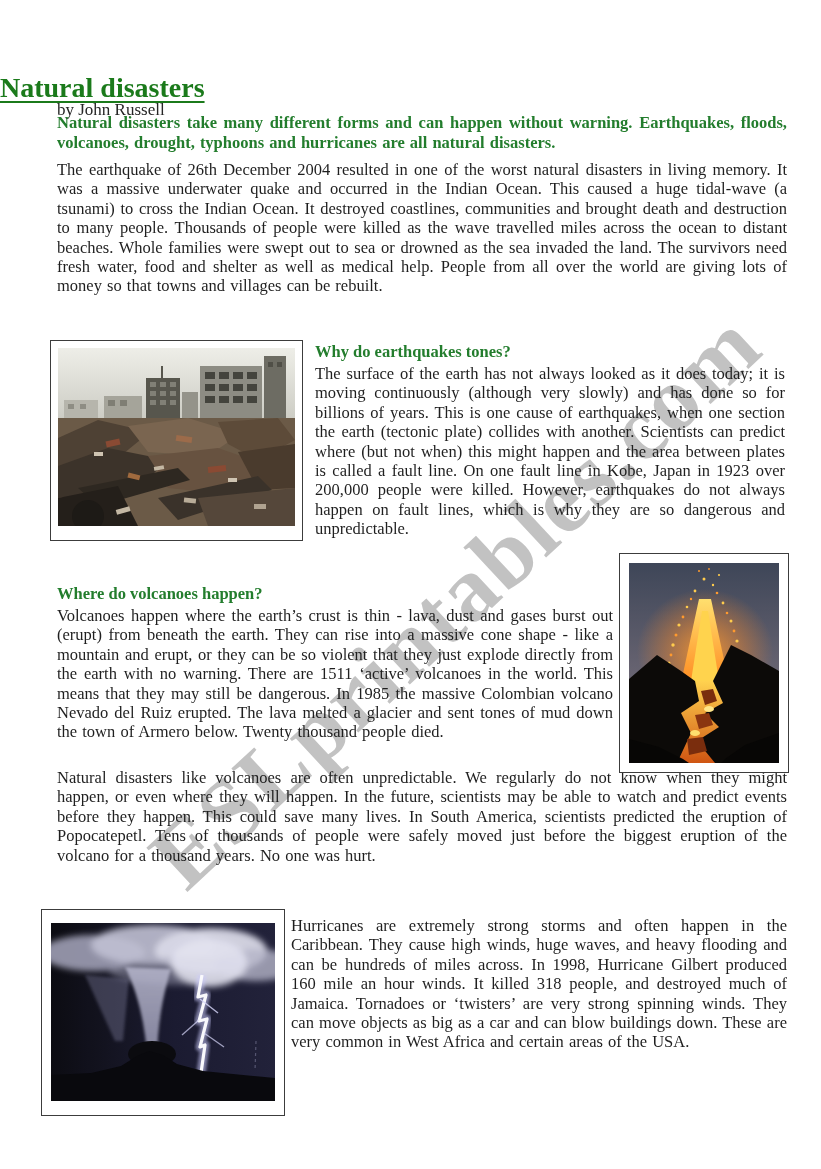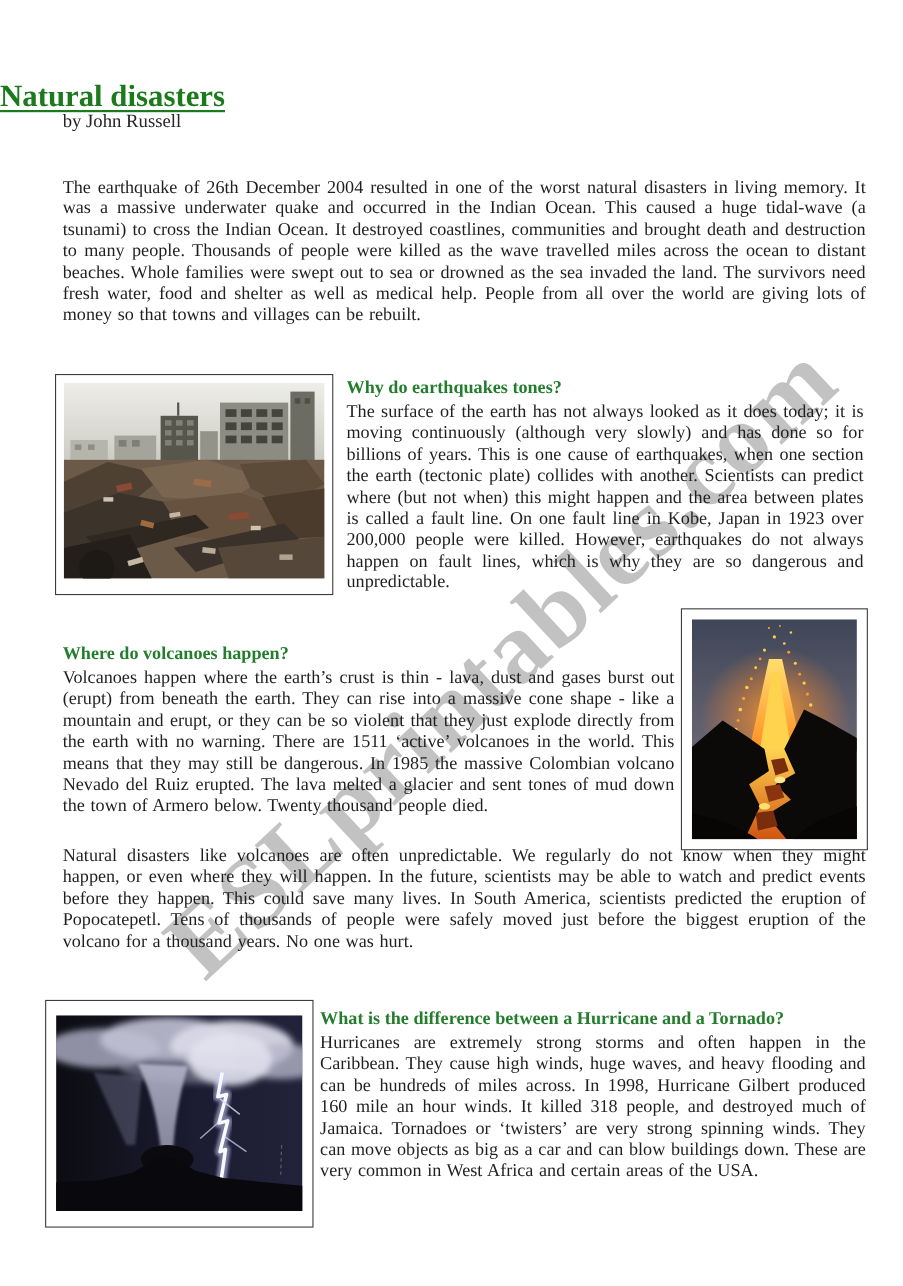--- a/index.html
+++ b/index.html
@@ -62,20 +62,21 @@
 <body>
 
 <div class="page">
 
   <div id="watermark" class="abs">ESLprintables.com</div>
 
   <div id="title" class="abs z-text">Natural disasters</div>
 
   <div id="byline" class="abs z-text">by John Russell</div>
 
+  <div id="intro" class="abs z-text justified">Natural disasters take many different forms and can happen without warning. Earthquakes, floods, volcanoes, drought, typhoons and hurricanes are all natural disasters.</div>
 
   <div id="para-tsunami" class="abs z-text justified">The earthquake of 26th December 2004 resulted in one of the worst natural disasters in living memory. It was a massive underwater quake and occurred in the Indian Ocean. This caused a huge tidal-wave (a tsunami) to cross the Indian Ocean. It destroyed coastlines, communities and brought death and destruction to many people. Thousands of people were killed as the wave travelled miles across the ocean to distant beaches. Whole families were swept out to sea or drowned as the sea invaded the land. The survivors need fresh water, food and shelter as well as medical help. People from all over the world are giving lots of money so that towns and villages can be rebuilt.</div>
 
   <div id="eq-box" class="abs photo-frame z-img">
     <svg width="237" height="178" viewBox="0 0 237 178">
       <defs>
         <linearGradient id="eqsky" x1="0" y1="0" x2="0" y2="1">
           <stop offset="0" stop-color="#eeeee8"></stop>
             <stop offset="1" stop-color="#c9c9c1"></stop>
         </linearGradient>
@@ -261,17 +262,16 @@
       <path d="M148,97 L131,112" stroke="#dedeff" stroke-width="1.3" opacity="0.7"></path>
       <path d="M153,110 L173,124" stroke="#dedeff" stroke-width="1.3" opacity="0.7"></path>
       <path d="M205,118 L204,148" stroke="#8a8aa8" stroke-width="1.2" opacity="0.5" stroke-dasharray="3 3"></path>
       <ellipse cx="101" cy="131" rx="24" ry="13" fill="#050506"></ellipse>
       <path d="M0,178 L0,152 L40,150 L70,143 L86,133 L98,128 L112,132 L126,141 L152,148 L182,151 L224,155 L224,178 Z" fill="#030304"></path>
       <rect x="0" y="0" width="224" height="178" fill="#8888bb" opacity="0.05"></rect>
     </svg>
   </div>
 
   <div id="tor-text" class="abs z-text">
-    <p class="section-heading">What is the difference between a Hurricane and a Tornado?</p>
     <p class="section-body justified">Hurricanes are extremely strong storms and often happen in the Caribbean. They cause high winds, huge waves, and heavy flooding and can be hundreds of miles across. In 1998, Hurricane Gilbert produced 160 mile an hour winds. It killed 318 people, and destroyed much of Jamaica. Tornadoes or ‘twisters’ are very strong spinning winds. They can move objects as big as a car and can blow buildings down. These are very common in West Africa and certain areas of the USA.</p>
   </div>
 
 </div>
 
 </body></html>

